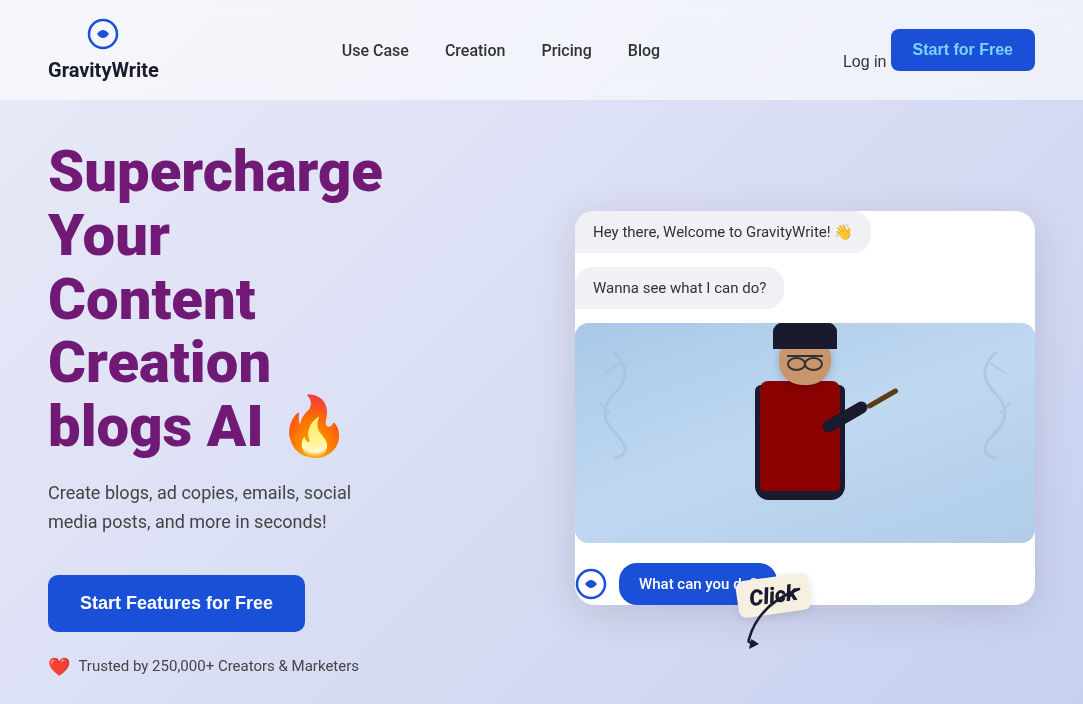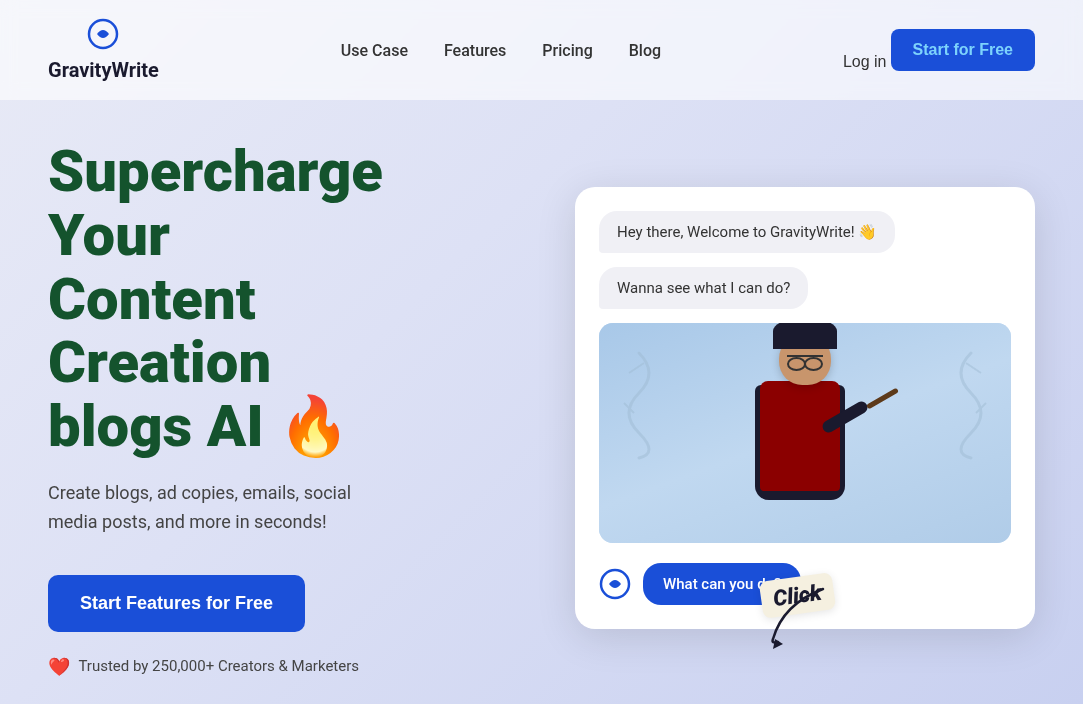--- a/index.html
+++ b/index.html
@@ -94,21 +94,21 @@
       min-height: 570px;
     }
 
     .hero-left {
       max-width: 420px;
     }
 
     .hero-heading {
       font-size: 58px;
       font-weight: 900;
-      color: #14532d;
+      color: #701a75;
       line-height: 1.1;
       margin-bottom: 20px;
     }
 
     .hero-subtext {
       font-size: 18px;
       color: #444;
       line-height: 1.6;
       margin-bottom: 38px;
       max-width: 340px;
@@ -142,21 +142,20 @@
 
     
     .hero-right {
       flex-shrink: 0;
       width: 460px;
     }
 
     .chat-widget {
       background: white;
       border-radius: 20px;
-      padding: 24px;
       box-shadow: 0 8px 40px rgba(0,0,0,0.12);
       position: relative;
     }
 
     .chat-bubble-received {
       background: #f0f0f5;
       border-radius: 18px 18px 18px 4px;
       padding: 12px 18px;
       font-size: 15px;
       color: #333;
@@ -355,21 +354,21 @@
   <a class="nav-logo" href="#">
     <svg class="logo-icon" viewBox="0 0 32 32" fill="none" xmlns="http://www.w3.org/2000/svg">
       <circle cx="16" cy="16" r="14" stroke="#1a4fd8" stroke-width="2.5"></circle>
       <path d="M10 16 Q16 8 22 16 Q16 24 10 16Z" fill="#1a4fd8"></path>
     </svg>
     <span class="logo-text">GravityWrite</span>
   </a>
 
   <ul class="nav-links">
     <li><a href="#">Use Case</a></li>
-    <li><a href="#">Features</a></li>
+    <li><a href="#">Creation</a></li>
     <li><a href="#">Pricing</a></li>
     <li><a href="#">Blog</a></li>
   </ul>
 
   <div class="nav-actions">
     <button class="login-btn">Log in</button>
     <button class="start-btn">Start for Free</button>
   </div>
 </nav>
 

